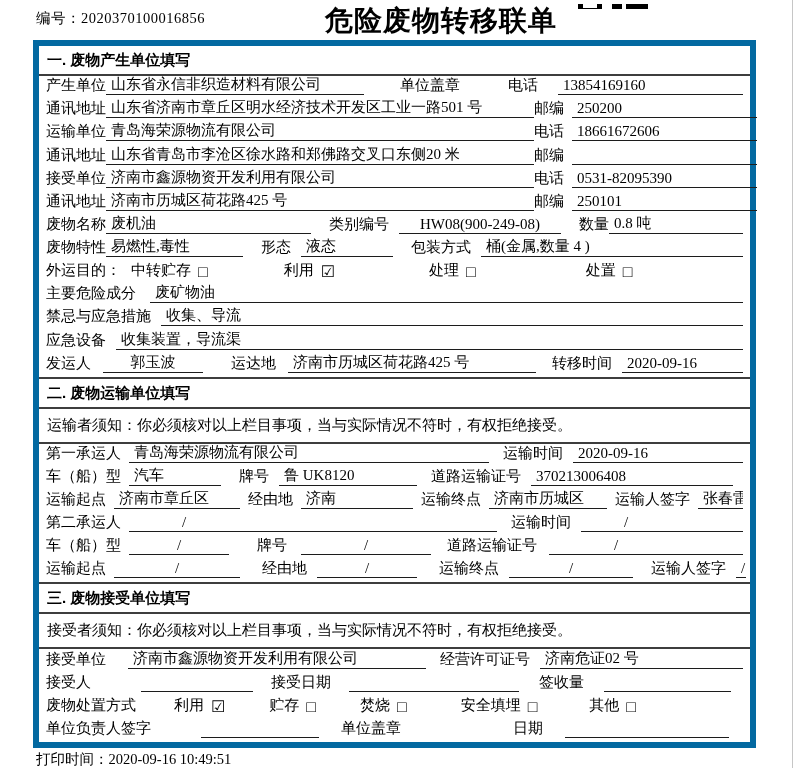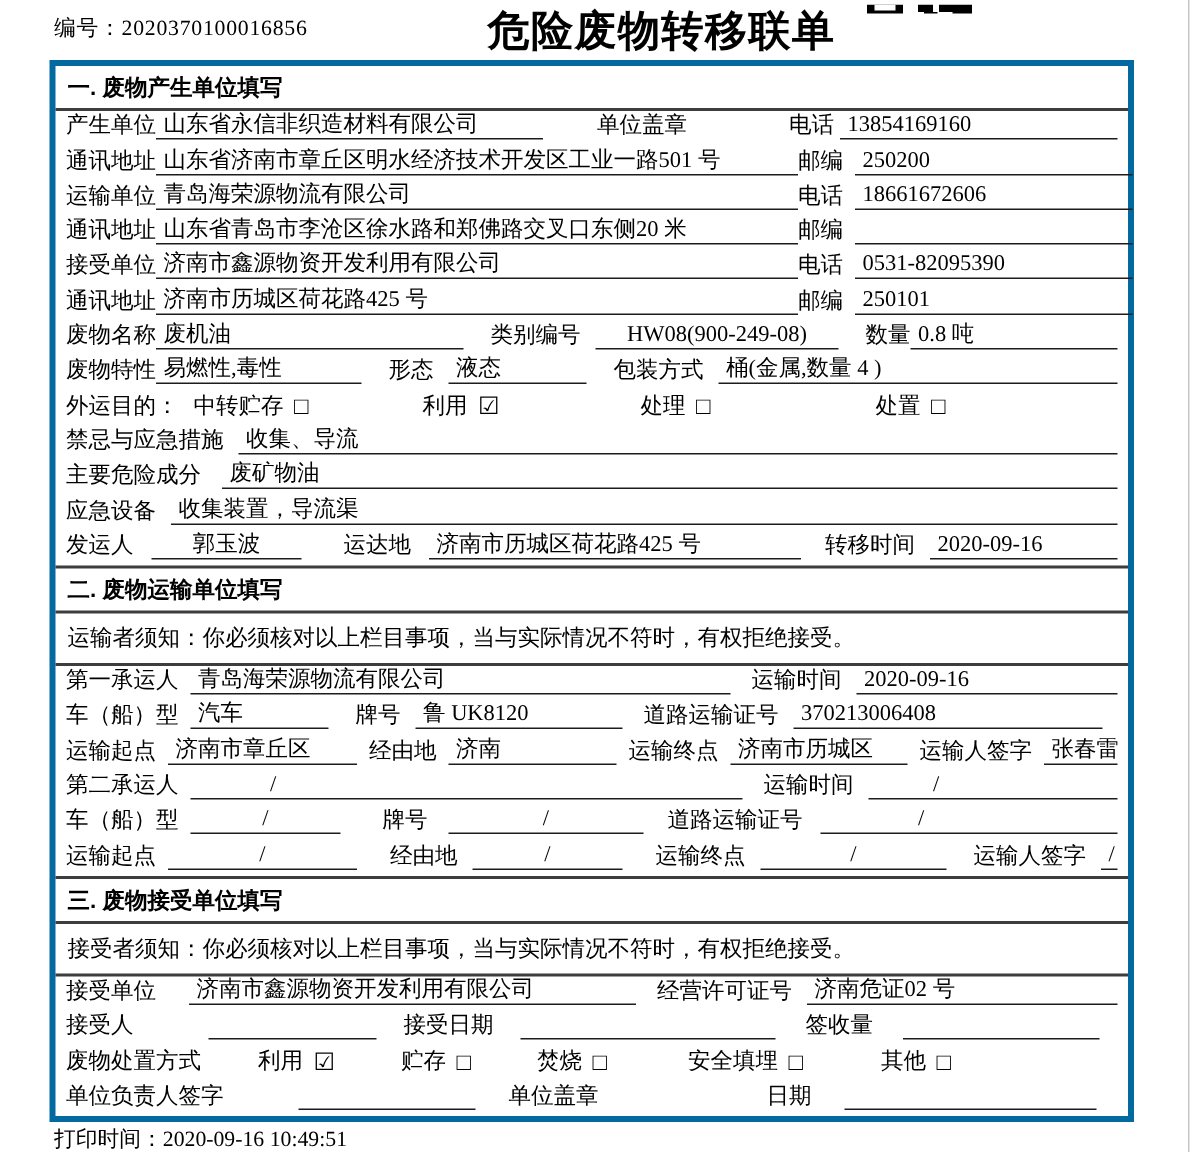--- a/index.html
+++ b/index.html
@@ -11,21 +11,21 @@
   .hdr-serial{position:absolute;left:36px;top:9px;font-size:14.5px;letter-spacing:.5px;}
   .hdr-title{
     position:absolute;left:325px;top:2px;font-size:28px;font-weight:bold;
     font-family:"Liberation Sans","DejaVu Sans",sans-serif;letter-spacing:1px;
   }
   .qr{position:absolute;left:578px;top:0;width:78px;height:9px;overflow:hidden;}
   .page-edge{position:absolute;right:3px;top:0;width:1px;height:768px;background:#c6c6c6;}
 
   .form{
     position:absolute;left:33px;top:40px;width:723px;height:708px;
-    border:4px solid #0369a1;box-sizing:border-box;
+    border:6px solid #0369a1;box-sizing:border-box;
     display:flex;flex-direction:column;background:#fff;
   }
   .sec-title{
     flex:none;font-weight:bold;font-size:15px;padding:5px 8px 4px 8px;
     font-family:"Liberation Sans","DejaVu Sans",sans-serif;
     border-bottom:2px solid #3d3d3d;
   }
   .sec-title.mid{border-top:2px solid #3d3d3d;}
   .notice{flex:none;padding:7px 8px;border-bottom:2px solid #3d3d3d;font-size:15px;}
   .frow{
@@ -63,21 +63,21 @@
 
 <div class="form">
 
   <div class="sec-title">一. 废物产生单位填写</div>
 
   <div class="frow">
     <span class="lbl">产生单位</span>
     <span class="val" style="width:258px;">山东省永信非织造材料有限公司</span>
     <span class="lbl" style="margin-left:36px;">单位盖章</span>
     <span class="lbl" style="margin-left:auto;">电话</span>
-    <span class="val" style="width:185px;margin-left:4px;">13854169160</span>
+    <span class="val" style="width:185px;margin-left:20px;">13854169160</span>
   </div>
 
   <div class="frow">
     <span class="lbl">通讯地址</span>
     <span class="val" style="width:428px;">山东省济南市章丘区明水经济技术开发区工业一路501 号</span>
     <span class="lbl" style="margin-left:auto;">邮编</span>
     <span class="val" style="width:185px;margin-left:8px;">250200</span>
   </div>
 
   <div class="frow">
@@ -140,27 +140,27 @@
       <span>处理</span>
       <span class="box">□</span>
     </span>
     <span class="opt" style="margin-left:110px;">
       <span>处置</span>
       <span class="box">□</span>
     </span>
   </div>
 
   <div class="frow">
+    <span class="lbl">主要危险成分</span>
+    <span class="val fill" style="margin-left:14px;">废矿物油</span>
+  </div>
+
+  <div class="frow">
     <span class="lbl">禁忌与应急措施</span>
     <span class="val fill" style="margin-left:10px;">收集、导流</span>
-  </div>
-
-  <div class="frow">
-    <span class="lbl">主要危险成分</span>
-    <span class="val fill" style="margin-left:14px;">废矿物油</span>
   </div>
 
   <div class="frow">
     <span class="lbl">应急设备</span>
     <span class="val fill" style="margin-left:10px;">收集装置，导流渠</span>
   </div>
 
   <div class="frow">
     <span class="lbl">发运人</span>
     <span class="val ctr" style="width:100px;margin-left:12px;">郭玉波</span>

